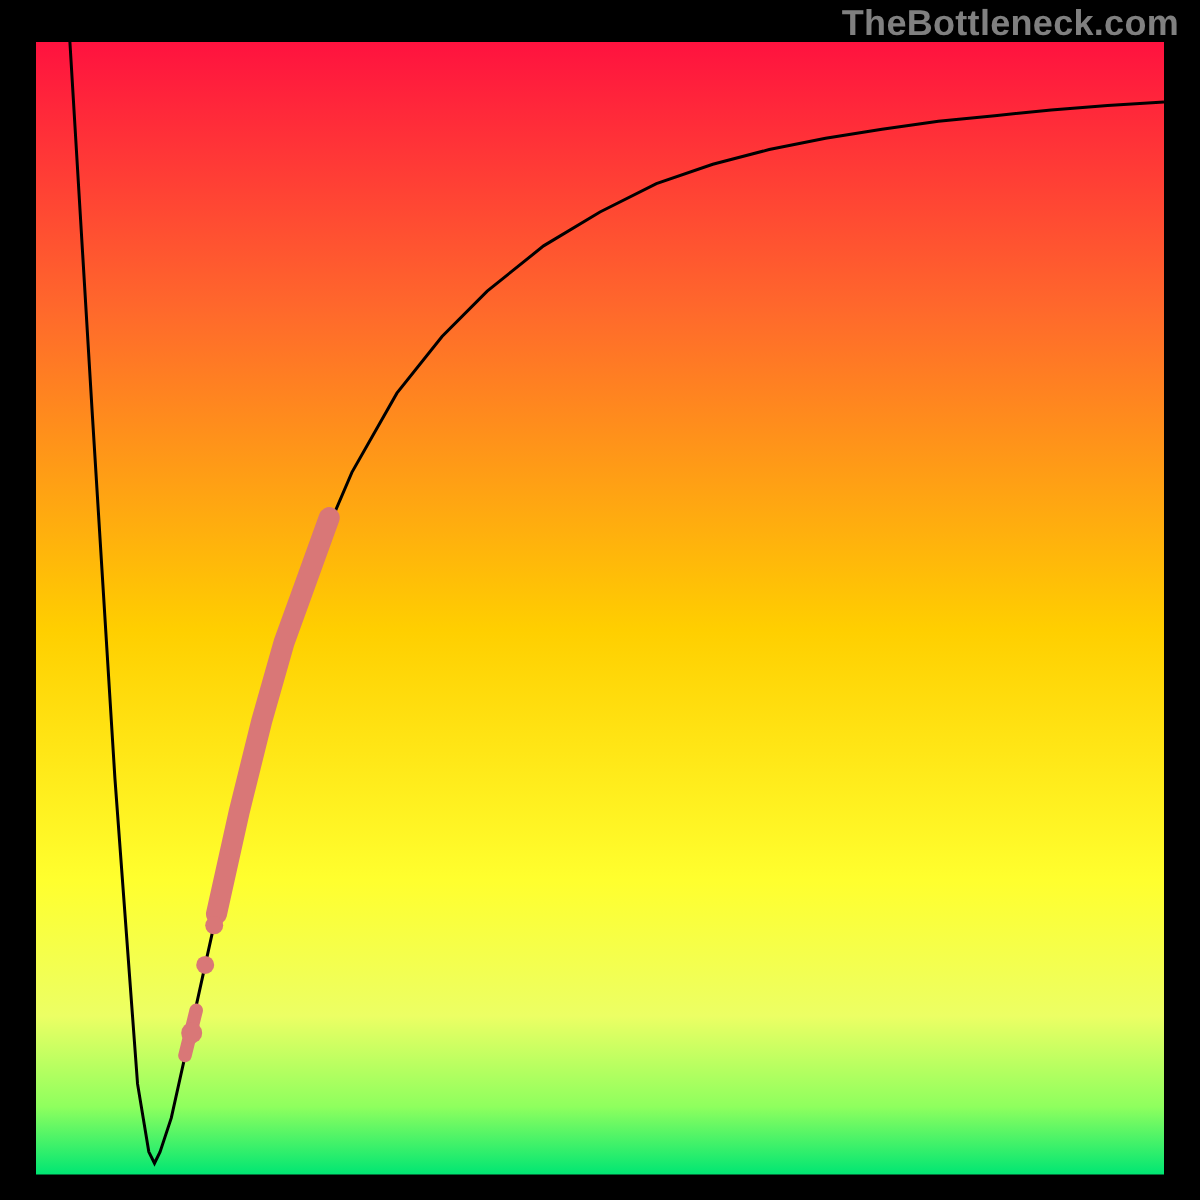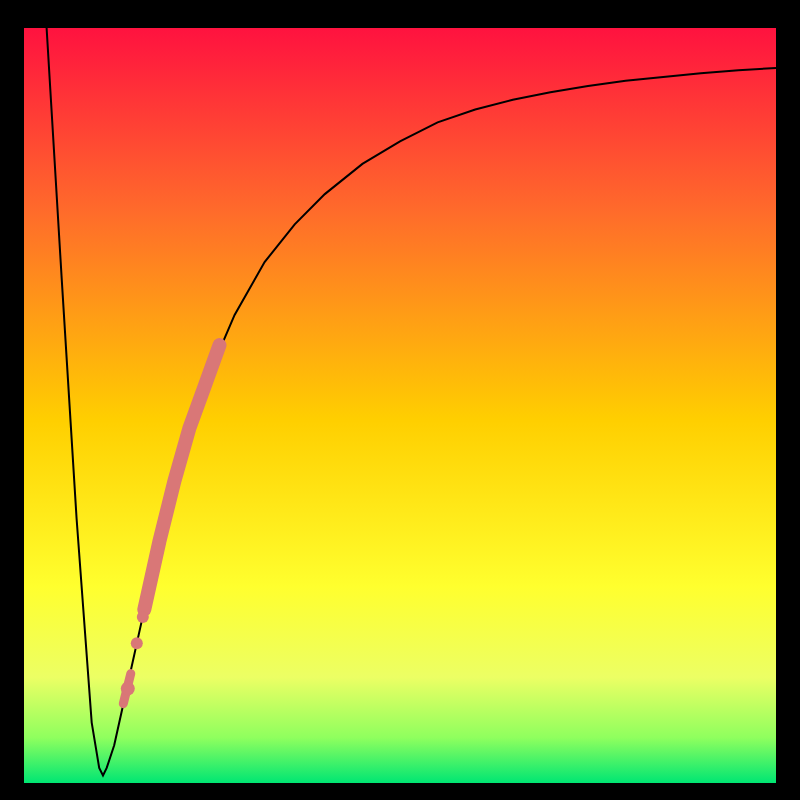--- a/index.html
+++ b/index.html
@@ -43,20 +43,21 @@
     stroke: #d97777;
     stroke-linecap: round;
   }
   .pink-dot {
     fill: #d97777;
   }
 </style>
 </head>
 <body>
 <div class="stage">
+  <div class="watermark">TheBottleneck.com</div>
 
   <svg class="plot" viewBox="0 0 800 800">
     <defs>
       <linearGradient id="bg-grad" x1="0" y1="0" x2="0" y2="1">
         <stop id="g0" offset="0%" stop-color="#ff123f"></stop>
         <stop id="g1" offset="24%" stop-color="#ff6a2b"></stop>
         <stop id="g2" offset="52%" stop-color="#ffcf00"></stop>
         <stop id="g3" offset="74%" stop-color="#ffff2e"></stop>
         <stop id="g4" offset="86%" stop-color="#ecff64"></stop>
         <stop id="g5" offset="94%" stop-color="#8fff5e"></stop>

